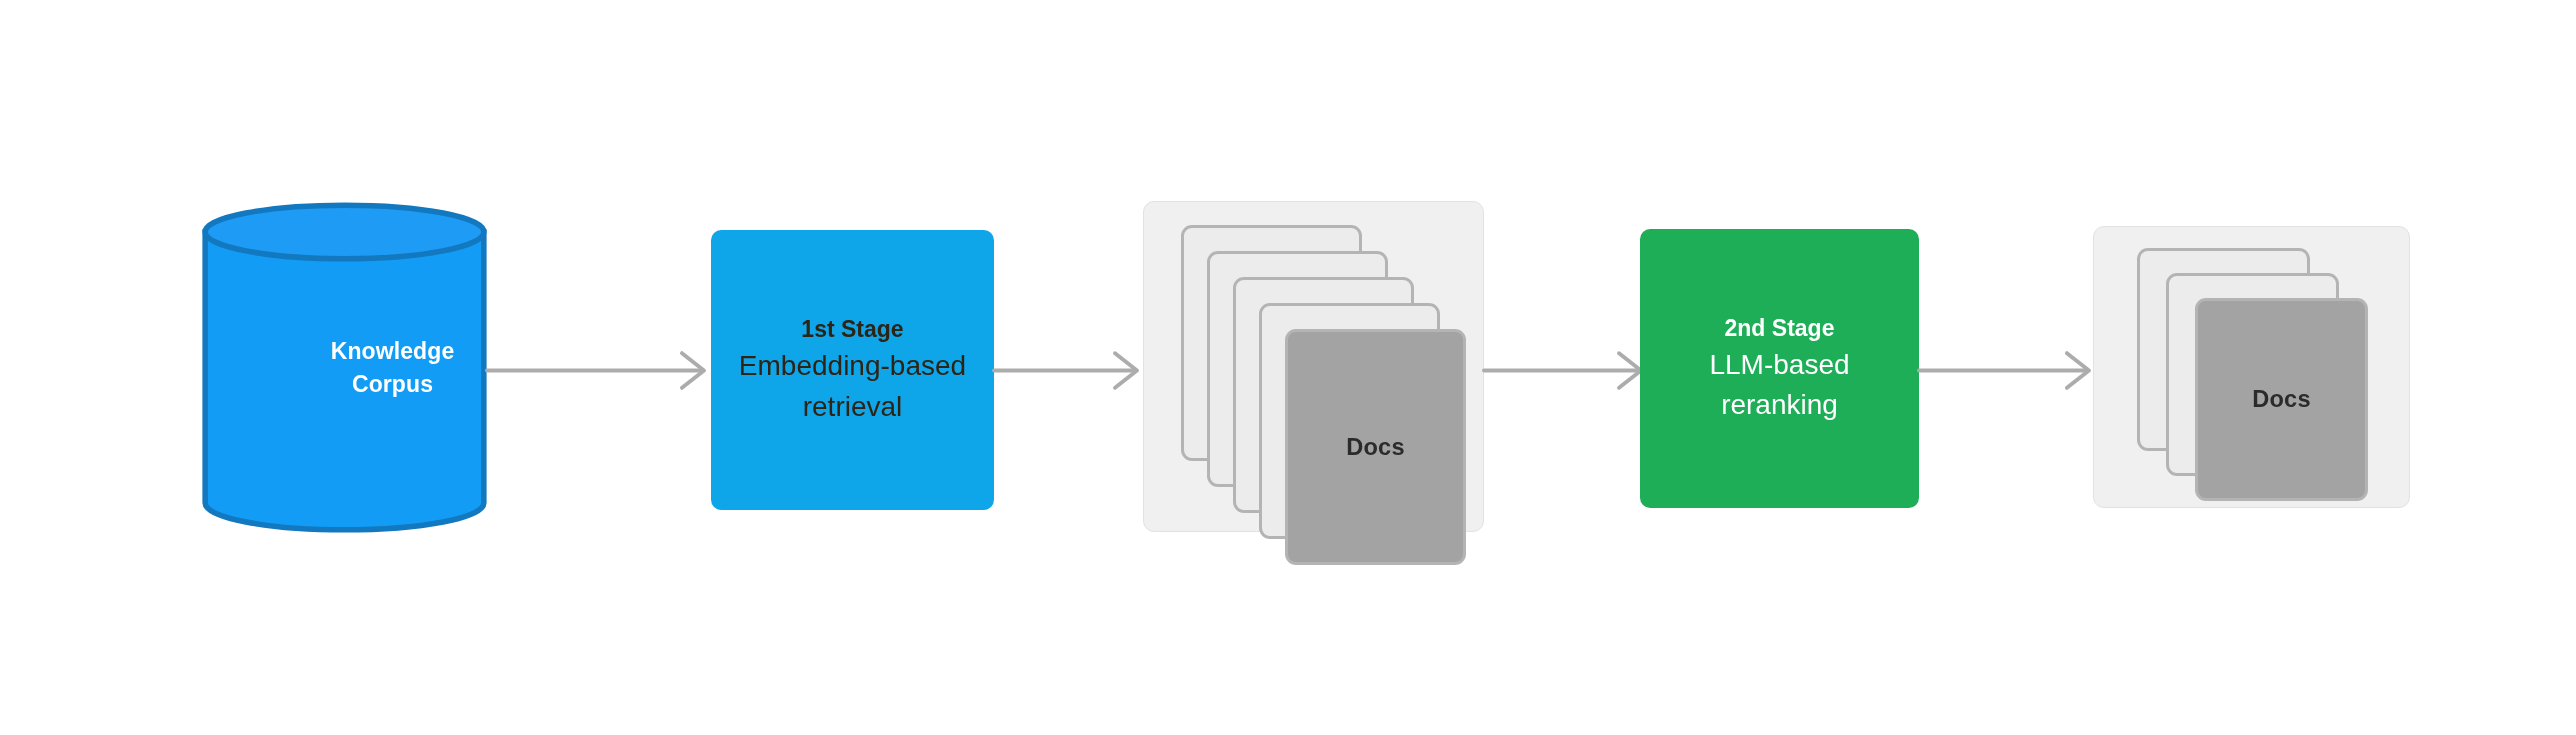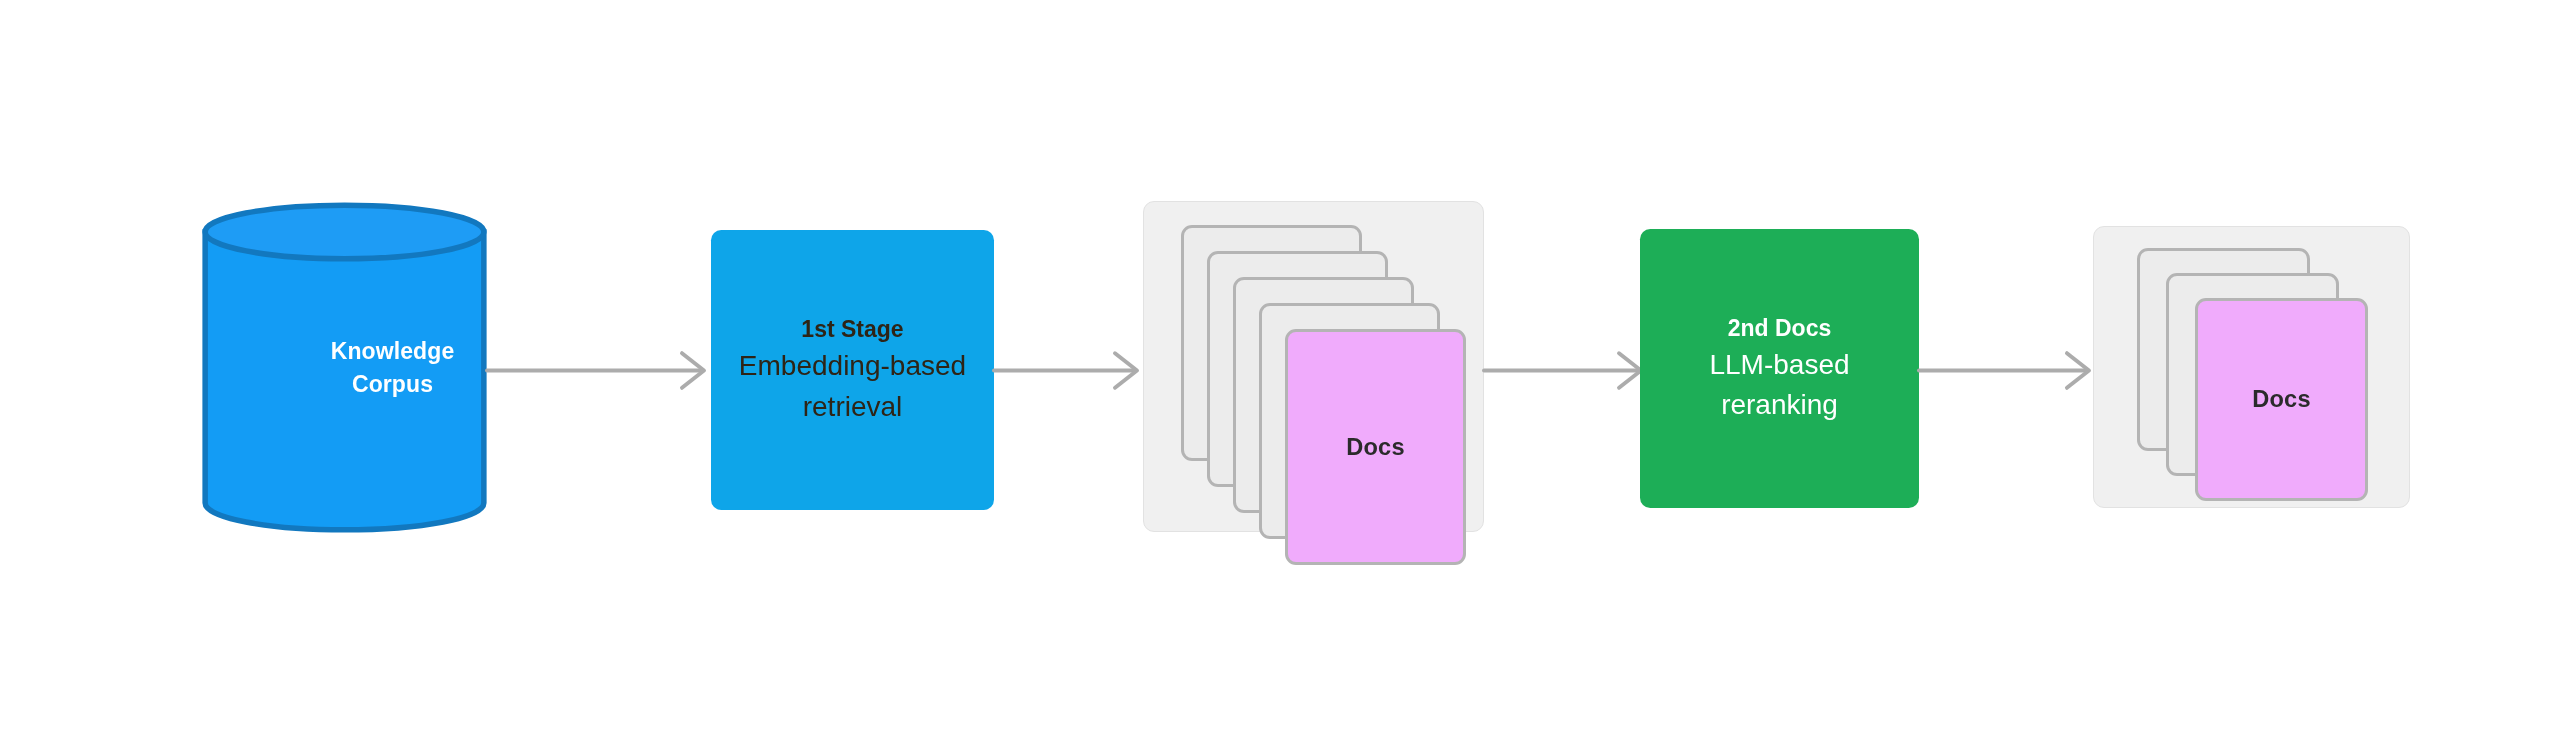--- a/index.html
+++ b/index.html
@@ -92,21 +92,21 @@
     box-sizing: border-box;
   }
   .doc-card {
     position: absolute;
     background: #ECECEC;
     border: 3.9px solid #B4B4B4;
     border-radius: 11px;
     box-sizing: border-box;
   }
   .doc-card.front {
-    background: #f0abfc;
+    background: #a3a3a3;
     display: flex;
     align-items: center;
     justify-content: center;
   }
   .doc-card .doc-label {
     font-size: 23.6px;
     font-weight: bold;
     color: #2b2b2b;
     letter-spacing: 0.2px;
   }
@@ -176,21 +176,21 @@
       <span class="doc-label">Docs</span>
     </div>
   </div>
 
   <svg class="arrow" style="left:1484px; top:350px; width:168px; height:41px;" viewBox="0 0 214 52">
     <line x1="0" y1="26" x2="196" y2="26"></line>
     <polyline points="172,4 200,26 172,48"></polyline>
   </svg>
 
   <div class="node stage-box stage-2">
-    <span class="title">2nd Docs</span>
+    <span class="title">2nd Stage</span>
     <span class="desc">LLM-based</span>
     <span class="desc">reranking</span>
   </div>
 
   <svg class="arrow" style="left:1919px; top:350px; width:181px; height:41px;" viewBox="0 0 230 52">
     <line x1="0" y1="26" x2="212" y2="26"></line>
     <polyline points="188,4 216,26 188,48"></polyline>
   </svg>
 
   <div class="node docs-group docs-2">

